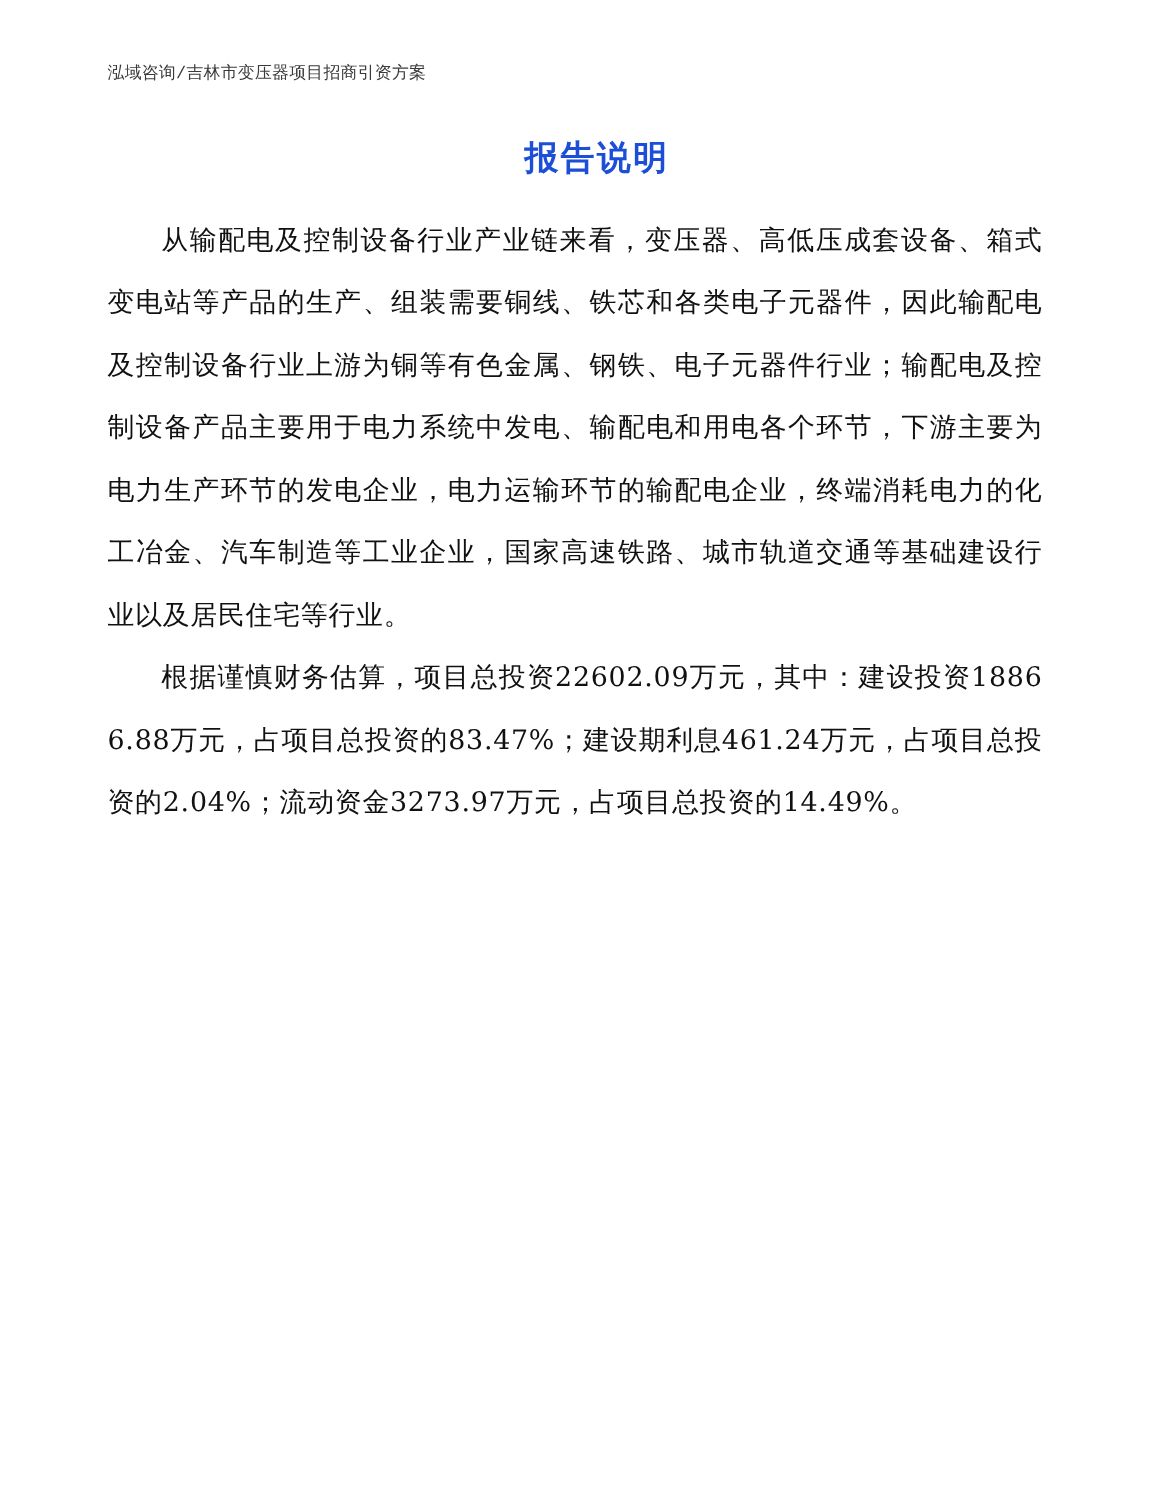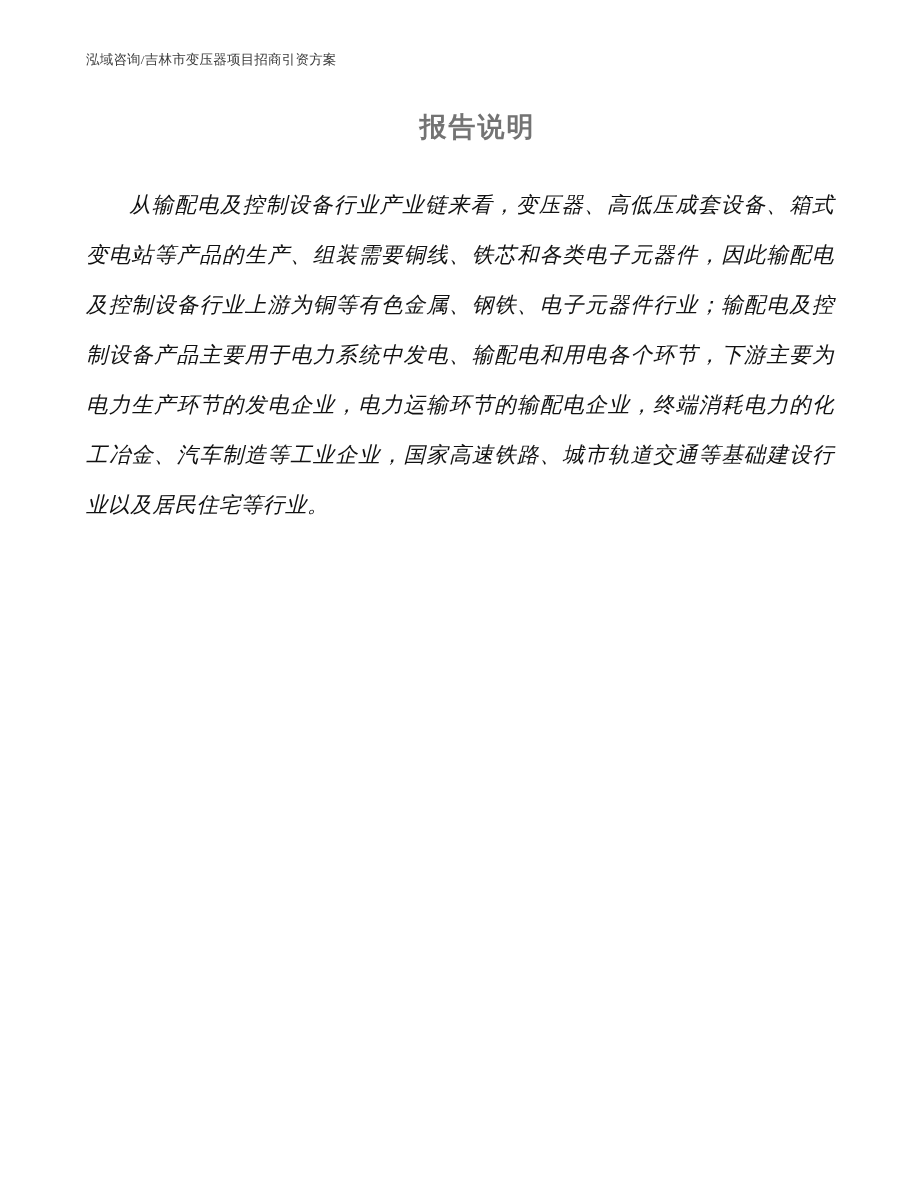--- a/index.html
+++ b/index.html
@@ -22,43 +22,42 @@
   }
   .header-line {
     position: absolute;
     left: 86px;
     top: 51px;
     font-size: 13.5px;
     line-height: 18px;
     color: #3a3a3a;
     letter-spacing: 0.2px;
     white-space: nowrap;
-    font-family: Liberation Serif, serif;
+    font-family: Liberation Mono, monospace;
     text-align: right;
   }
   .doc-title {
     position: absolute;
     left: 0;
     right: 0;
     top: 108px;
     text-align: center;
     font-size: 27px;
     line-height: 38px;
     font-weight: bold;
-    color: #737373;
+    color: #1d4ed8;
     letter-spacing: 2px;
     font-family: "DejaVu Serif", "Liberation Serif", serif;
     padding-left: 35px;
   }
   .body-block {
     position: absolute;
     left: 86px;
-    top: 180px;
+    top: 168px;
     width: 748px;
-    font-style: italic;
   }
   .para {
     margin: 0;
     padding: 0;
     font-size: 21.5px;
     line-height: 50px;
     color: #111111;
     text-align: justify;
     text-justify: inter-character;
     text-indent: 2em;
@@ -74,15 +73,16 @@
 <body>
 
 <div class="page">
 
   <div class="header-line">泓域咨询/吉林市变压器项目招商引资方案</div>
 
   <div class="doc-title">报告说明</div>
 
   <div class="body-block">
     <p class="para">从输配电及控制设备行业产业链来看，变压器、高低压成套设备、箱式变电站等产品的生产、组装需要铜线、铁芯和各类电子元器件，因此输配电及控制设备行业上游为铜等有色金属、钢铁、电子元器件行业；输配电及控制设备产品主要用于电力系统中发电、输配电和用电各个环节，下游主要为电力生产环节的发电企业，电力运输环节的输配电企业，终端消耗电力的化工冶金、汽车制造等工业企业，国家高速铁路、城市轨道交通等基础建设行业以及居民住宅等行业。</p>
+    <p class="para">根据谨慎财务估算，项目总投资22602.09万元，其中：建设投资18866.88万元，占项目总投资的83.47%；建设期利息461.24万元，占项目总投资的2.04%；流动资金3273.97万元，占项目总投资的14.49%。</p>
   </div>
 
 </div>
 
 </body></html>

